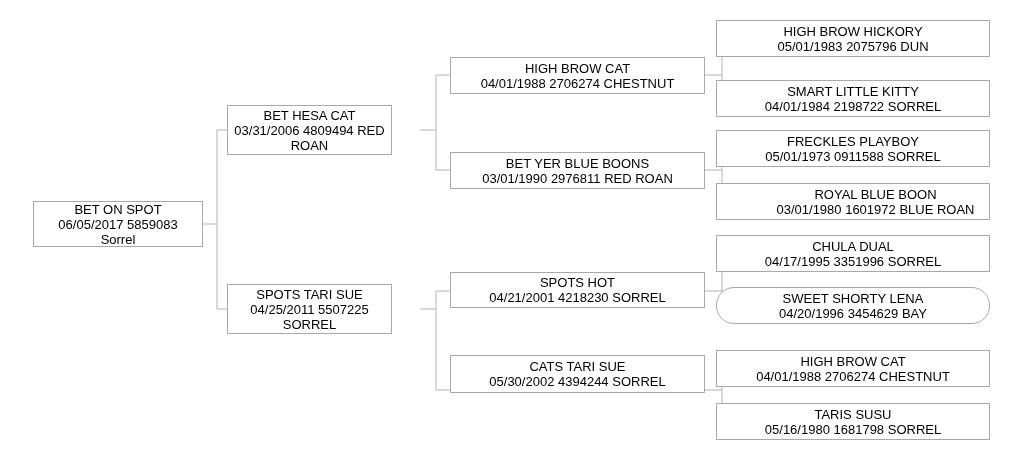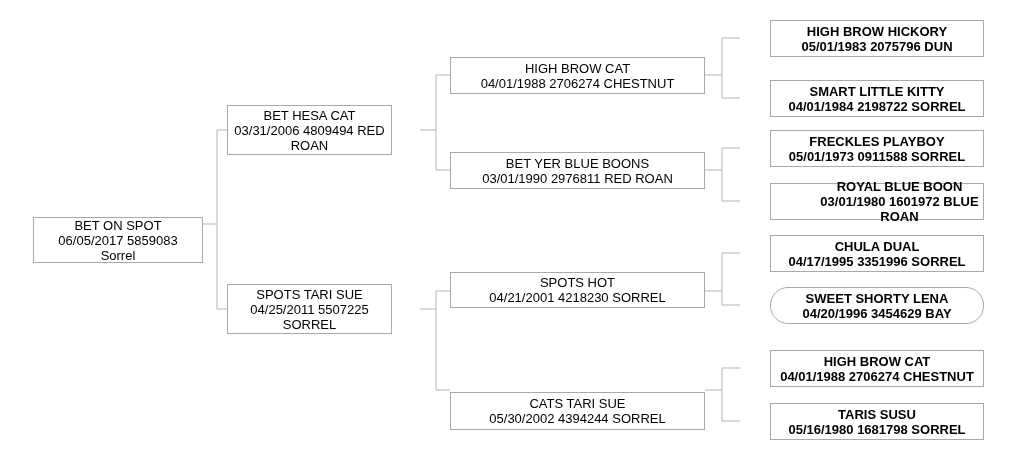--- a/index.html
+++ b/index.html
@@ -26,49 +26,49 @@
     justify-content: center;
     text-align: center;
     color: #000000;
     font-size: 13px;
     line-height: 15px;
     white-space: pre-line;
   }
   .gen1 { left: 33px;  width: 170px; height: 46px; }
   .gen2 { left: 227px; width: 165px; height: 50px; }
   .gen3 { left: 450px; width: 255px; }
-  .gen4 { left: 770px; width: 214px; height: 37px; font-weight: bold; }
+  .gen4 { left: 716px; width: 274px; height: 37px; }
 </style>
 </head>
 <body>
 
 <div class="canvas">
 
   <svg class="connectors" viewBox="0 0 1024 467" xmlns="http://www.w3.org/2000/svg">
     <path id="connector-path" fill="none" stroke="#b3b3b3" stroke-width="1" d="M 203 224 H 217 M 217 130 V 309 M 217 130 H 227 M 217 309 H 227 M 420 130 H 436 M 436 75 V 170 M 436 75 H 450 M 436 170 H 450 M 420 309 H 436 M 436 291 V 390 M 436 291 H 450 M 436 390 H 450 M 705 75 H 722 M 722 38 V 98 M 722 38 H 740 M 722 98 H 740 M 705 170 H 722 M 722 148 V 201 M 722 148 H 740 M 722 201 H 740 M 705 291 H 722 M 722 253 V 305 M 722 253 H 740 M 722 305 H 740 M 705 390 H 722 M 722 368 V 421 M 722 368 H 740 M 722 421 H 740"></path>
   </svg>
 
-  <div class="node gen1" style="top:217px;">BET ON SPOT
+  <div class="node gen1" style="top:201px;">BET ON SPOT
 06/05/2017 5859083
 Sorrel</div>
 
   <div class="node gen2" style="top:105px;">BET HESA CAT
 03/31/2006 4809494 RED
 ROAN</div>
   <div class="node gen2" style="top:284px;">SPOTS TARI SUE
 04/25/2011 5507225
 SORREL</div>
 
   <div class="node gen3" style="top:57px;height:37px;">HIGH BROW CAT
 04/01/1988 2706274 CHESTNUT</div>
   <div class="node gen3" style="top:152px;height:37px;">BET YER BLUE BOONS
 03/01/1990 2976811 RED ROAN</div>
   <div class="node gen3" style="top:272px;height:36px;">SPOTS HOT
 04/21/2001 4218230 SORREL</div>
-  <div class="node gen3" style="top:392px;height:38px;">CATS TARI SUE
+  <div class="node gen3" style="top:355px;height:38px;">CATS TARI SUE
 05/30/2002 4394244 SORREL</div>
 
   <div class="node gen4" style="top:20px;">HIGH BROW HICKORY
 05/01/1983 2075796 DUN</div>
   <div class="node gen4" style="top:80px;">SMART LITTLE KITTY
 04/01/1984 2198722 SORREL</div>
   <div class="node gen4" style="top:130px;">FRECKLES PLAYBOY
 05/01/1973 0911588 SORREL</div>
   <div class="node gen4" style="top:183px;padding-left:45px;">ROYAL BLUE BOON
 03/01/1980 1601972 BLUE ROAN</div>

